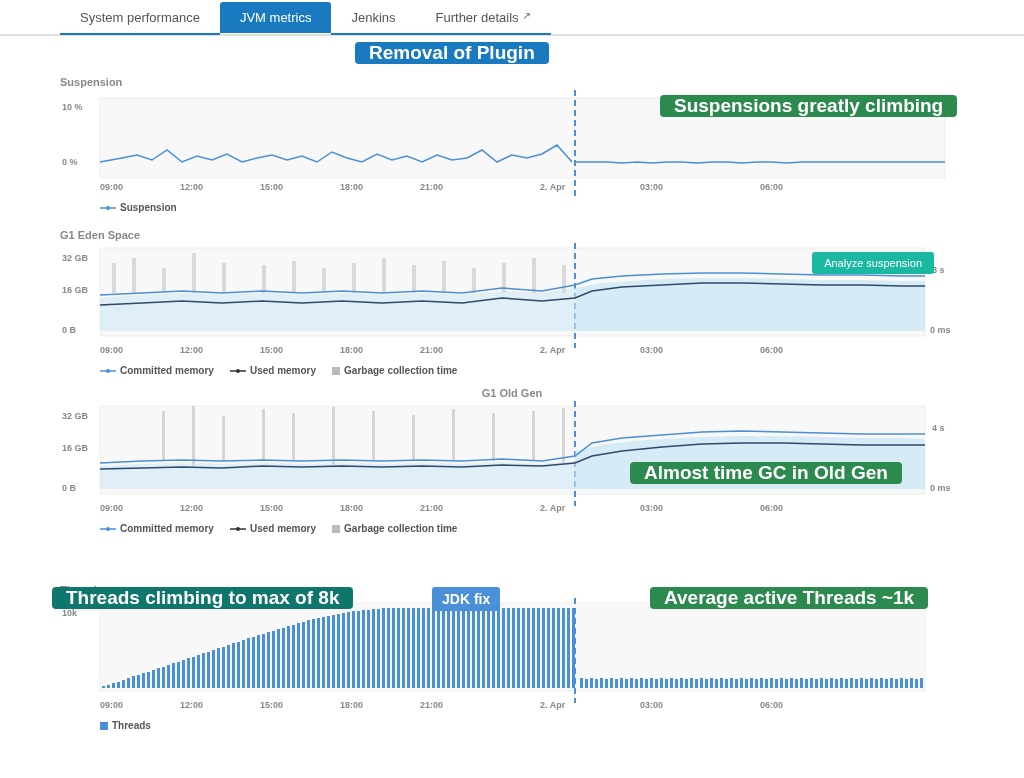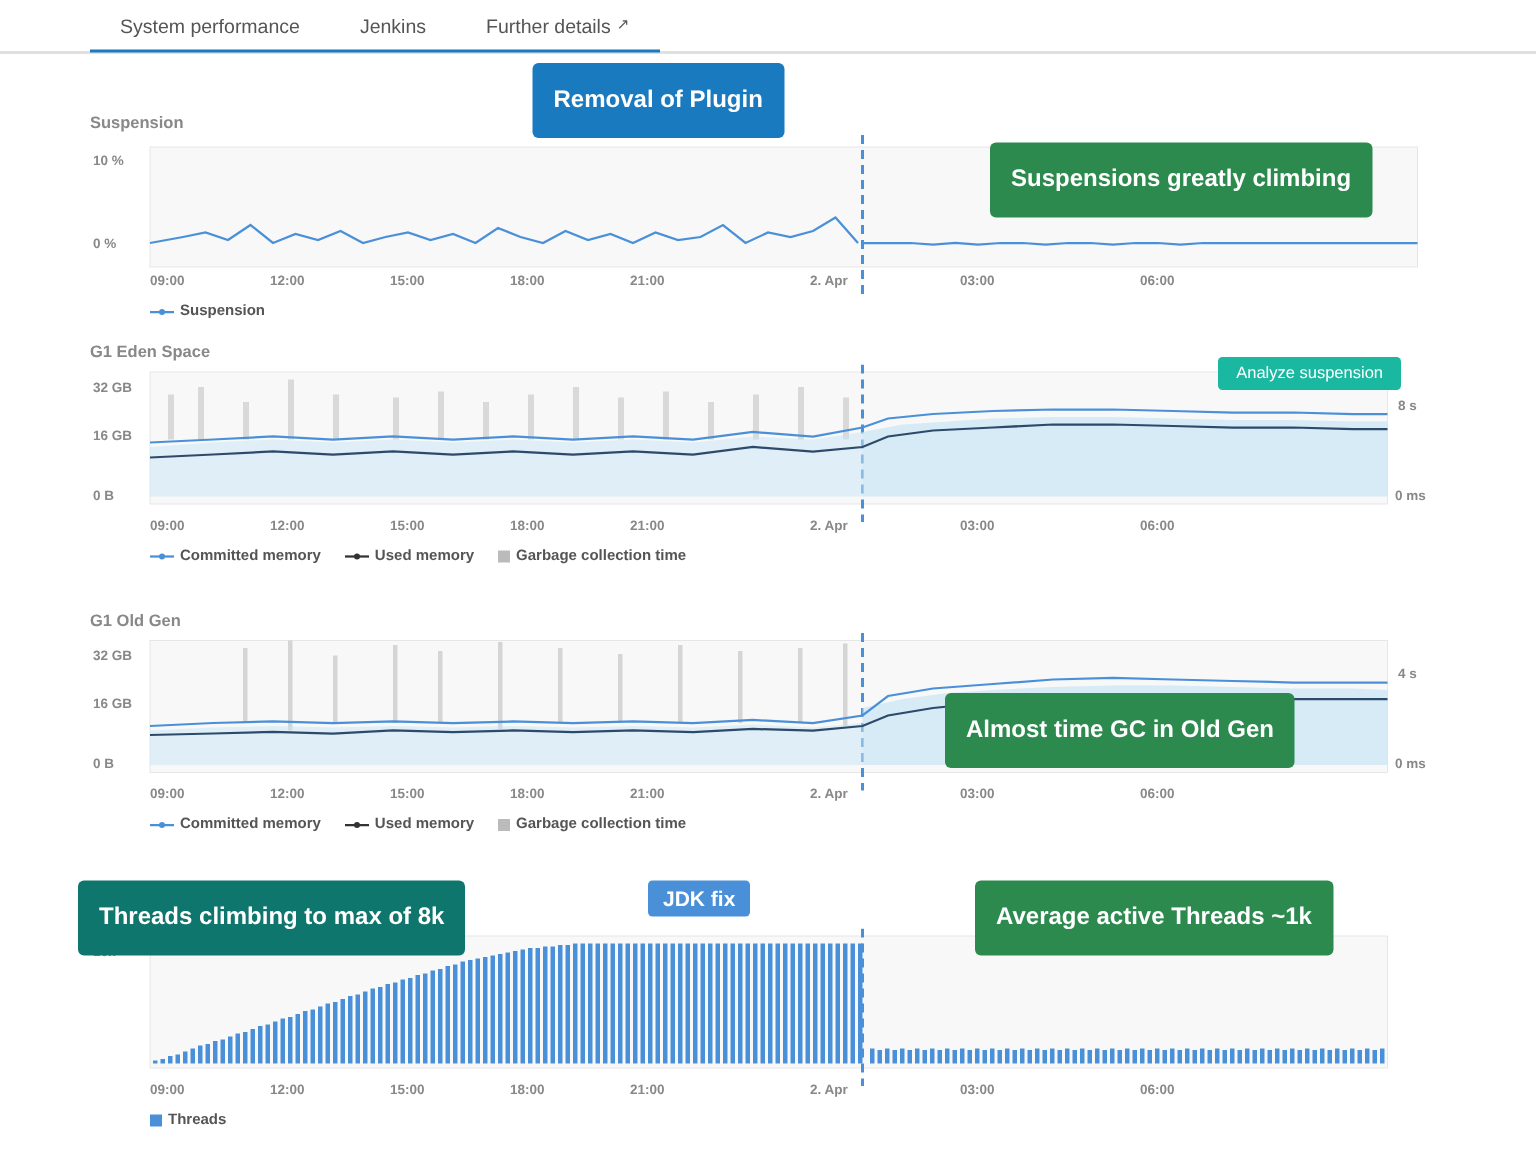--- a/index.html
+++ b/index.html
@@ -76,23 +76,23 @@
     
     .chart-section {
       margin-bottom: 6px;
       position: relative;
       font-weight: bold;
     }
 
     
     .annotation-box {
       position: absolute;
-      padding: 16px 14px;
+      padding: 0 14px;
       border-radius: 4px;
-      font-size: 16px;
+      font-size: 19px;
       font-weight: bold;
       color: #fff;
       z-index: 20;
       white-space: nowrap;
       text-align: center;
     }
     .annotation-blue { background: #1a7abf; }
     .annotation-green { background: #2d8a4e; }
     .annotation-orange { background: #0f766e; }
 
@@ -154,40 +154,43 @@
 </head>
 <body>
 
 <div class="container">
 
   <div class="tab-bar">
     <div class="tab">
       <span>System performance</span>
       <div class="tab-underline" style="width:100%"></div>
     </div>
+    <div class="tab active">
+      <span>JVM metrics</span>
+    </div>
     <div class="tab">
       <span>Jenkins</span>
       <div class="tab-underline" style="width:100%"></div>
     </div>
     <div class="tab further-details-tab">
       <span>Further details</span>
       <span class="external-link-icon">↗</span>
       <div class="tab-underline" style="width:100%"></div>
     </div>
   </div>
 
   <div class="annotation-box annotation-blue" style="left: 355px; top: 42px;">
     <span>Removal of Plugin</span>
   </div>
 
   <div class="annotation-box annotation-green" style="left: 660px; top: 95px;">
     <span>Suspensions greatly climbing</span>
   </div>
 
-  <button class="analyze-btn" style="right: 90px; top: 238px;">
+  <button class="analyze-btn" style="right: 90px; top: 252px;">
     <span>Analyze suspension</span>
   </button>
 
 
   <div class="annotation-box annotation-green" style="left: 630px; top: 462px;">
     <span>Almost time GC in Old Gen</span>
   </div>
 
   <div class="annotation-box annotation-orange" style="left: 52px; top: 587px;">
     <span>Threads climbing to max of 8k</span>
@@ -309,21 +312,21 @@
         </div>
         <div class="legend-item">
           <svg width="8" height="10">
               <rect x="0" y="1" width="8" height="8" fill="#bbb"></rect>
             </svg>
           <span>Garbage collection time</span>
         </div>
       </div>
     </div>
 
-    <div class="chart-section" style="margin-top:32px;">
+    <div class="chart-section" style="margin-top:11px;text-align:center;">
       <div class="section-label">
         <span>G1 Old Gen</span>
       </div>
       <svg class="chart-svg" height="120" viewBox="0 0 900 120">
 
         <text x="0" y="18" class="y-label">32 GB</text>
         <text x="0" y="50" class="y-label">16 GB</text>
         <text x="0" y="90" class="y-label">0 B</text>
 
         <text x="870" y="30" class="y-label">4 s</text>

